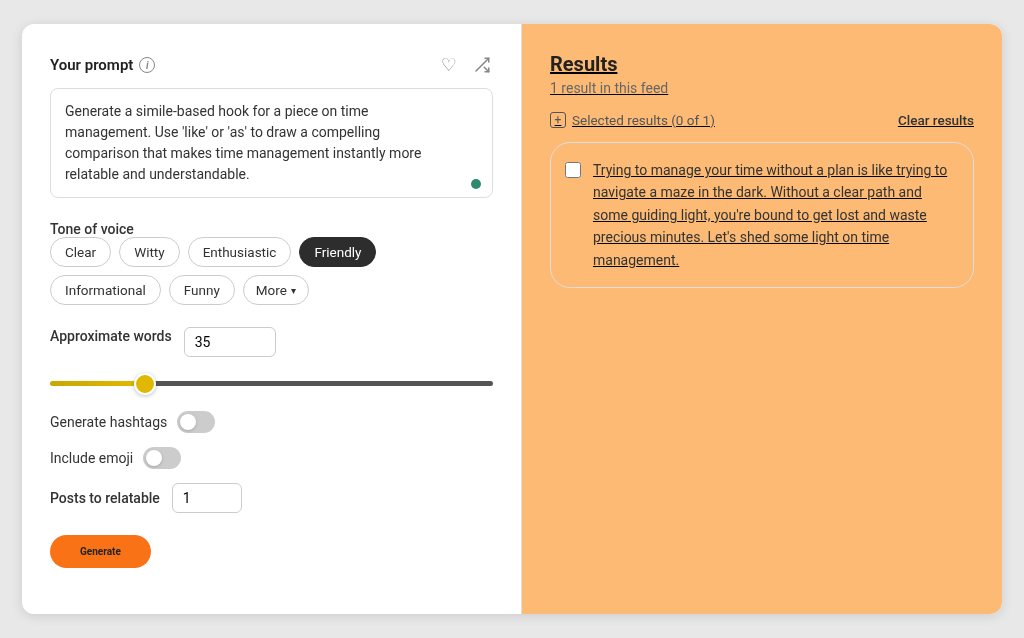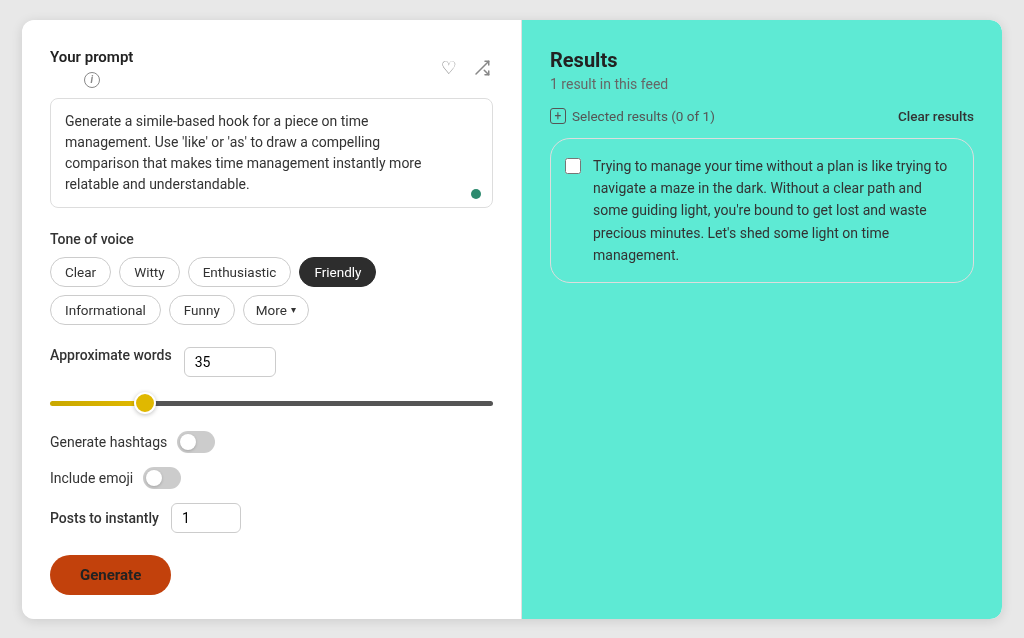--- a/index.html
+++ b/index.html
@@ -24,39 +24,39 @@
     .left-panel {
       flex: 0 0 500px;
       padding: 28px 28px 24px 28px;
       border-right: 1px solid #e0e0e0;
       background: #fff;
       border-radius: 12px 0 0 12px;
     }
     .right-panel {
       flex: 1;
       padding: 28px 28px 24px 28px;
-      background: #5eead4;
+      background: #fdba74;
       border-radius: 0 12px 12px 0;
+      text-decoration: underline;
     }
 
     
     .prompt-header {
       display: flex;
       align-items: center;
       justify-content: space-between;
       margin-bottom: 10px;
     }
     .prompt-title {
       display: flex;
       align-items: center;
       gap: 6px;
       font-weight: 600;
       font-size: 15px;
       color: #222;
-      flex-direction: column;
     }
     .info-icon {
       display: inline-flex;
       align-items: center;
       justify-content: center;
       width: 16px;
       height: 16px;
       border-radius: 50%;
       border: 1.5px solid #888;
       font-size: 10px;
@@ -103,21 +103,20 @@
       width: 10px;
       height: 10px;
       border-radius: 50%;
       background: #2c8a6e;
     }
 
     .section-label {
       font-size: 14px;
       font-weight: 500;
       color: #333;
-      margin-bottom: 10px;
     }
     .tone-buttons {
       display: flex;
       flex-wrap: wrap;
       gap: 8px;
       margin-bottom: 22px;
     }
     .tone-btn {
       padding: 6px 14px;
       border-radius: 20px;
@@ -240,26 +239,26 @@
       width: 70px;
       padding: 6px 10px;
       border: 1.5px solid #ccc;
       border-radius: 6px;
       font-size: 14px;
       font-family: inherit;
       outline: none;
     }
 
     .generate-btn {
-      background: #c2410c;
+      background: #f97316;
       color: #222;
       border: none;
       border-radius: 24px;
       padding: 11px 30px;
-      font-size: 15px;
+      font-size: 10px;
       font-weight: 700;
       cursor: pointer;
       font-family: inherit;
     }
 
     
     .results-title {
       font-size: 20px;
       font-weight: 700;
       color: #222;
@@ -391,21 +390,21 @@
     <div class="toggle-row">
       <span class="toggle-label">Include emoji</span>
       <label class="toggle">
         <input type="checkbox" style="">
         <div class="toggle-track"></div>
         <div class="toggle-thumb"></div>
       </label>
     </div>
 
     <div class="posts-row">
-      <span class="section-label" style="margin-bottom:0;">Posts to instantly</span>
+      <span class="section-label" style="margin-bottom:0;">Posts to relatable</span>
       <input class="posts-input" type="text" value="1" style="">
     </div>
 
     <button class="generate-btn">Generate</button>
   </div>
 
   <div class="right-panel">
     <div class="results-title">Results</div>
     <div class="results-count">1 result in this feed</div>
 

